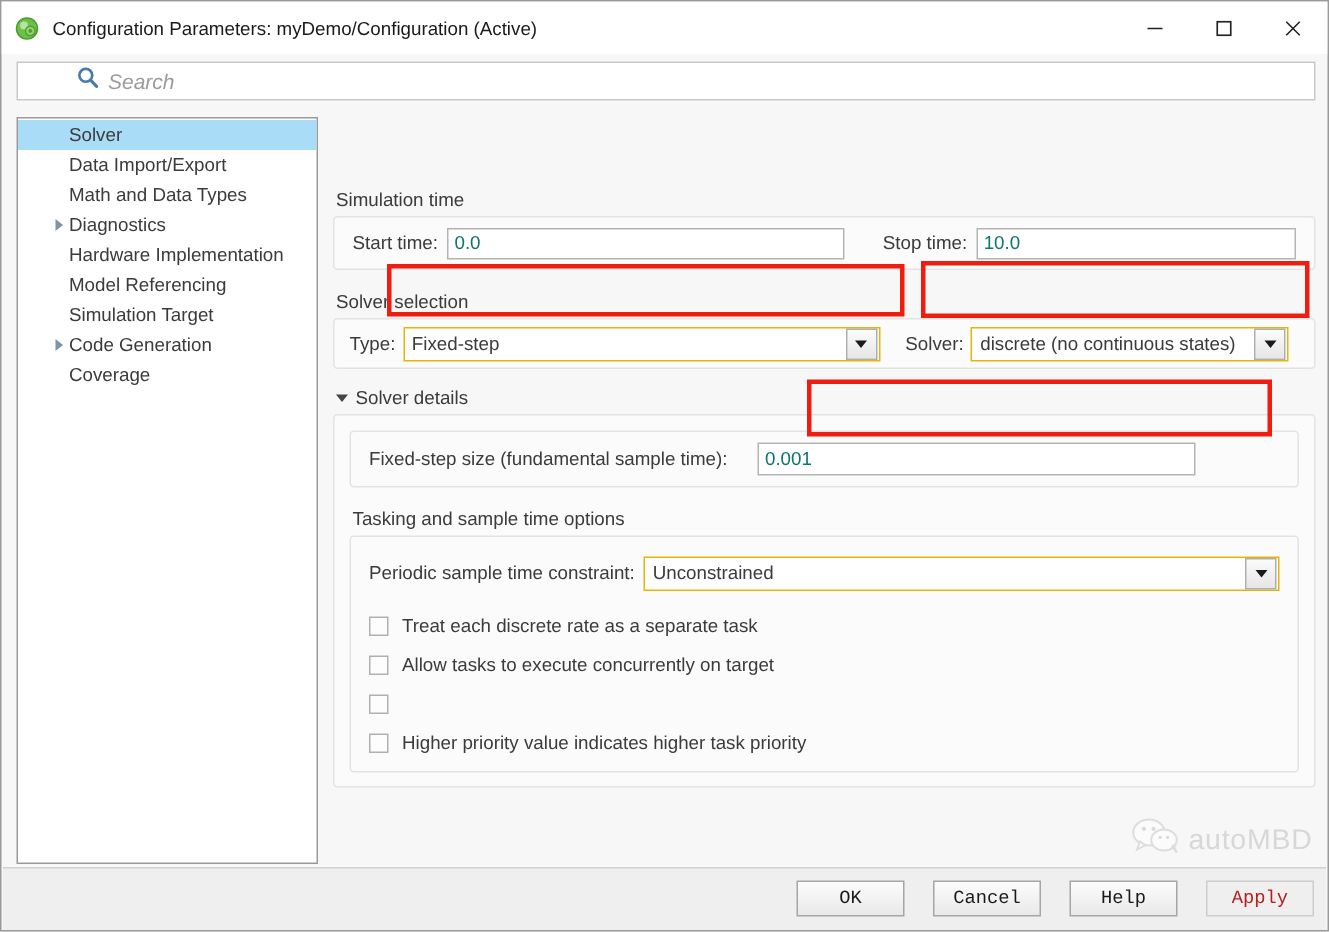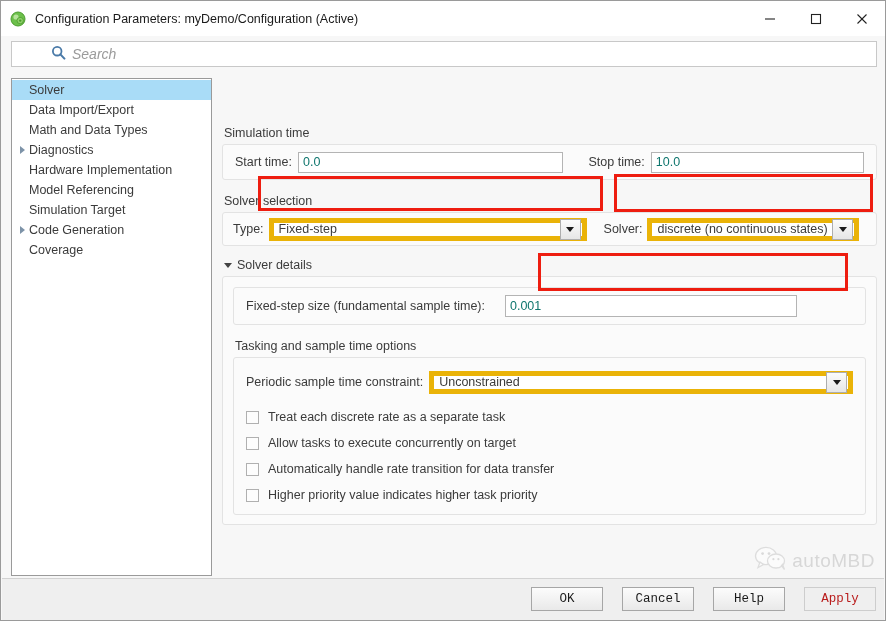--- a/index.html
+++ b/index.html
@@ -80,21 +80,21 @@
     border: 1px solid #9a9a9a;
     overflow: hidden;
     padding-top: 1px;
   }
   .tree-item {
     height: 20px;
     display: flex;
     align-items: center;
     font-size: 12.5px;
     color: #3b3b3b;
-    padding-left: 3px;
+    padding-left: 20px;
     white-space: nowrap;
   }
   .tree-item.selected { background: #a9dcf7; }
   .tw {
     width: 14px; flex: none;
     display: flex; align-items: center; justify-content: center;
   }
   .tw-arrow {
     width: 0; height: 0;
     border-left: 5px solid #7d93a8;
@@ -139,21 +139,21 @@
     font-size: 12.5px;
     color: #0f766e;
     display: flex;
     align-items: center;
     padding-left: 4px;
     font-family: "Liberation Sans", sans-serif;
   }
 
   
   .combo {
-    border: 5px solid #eab308;
+    border: 1px solid #eab308;
     background: #fff;
     height: 23px;
     display: flex;
     align-items: center;
     position: relative;
   }
   .combo-text {
     font-size: 12.5px;
     color: #3b3b3b;
     padding-left: 5px;
@@ -429,21 +429,20 @@
       <div class="chk-row" style="margin-top:8px;">
         <span class="chk"></span>
         <span class="chk-label">Treat each discrete rate as a separate task</span>
       </div>
       <div class="chk-row">
         <span class="chk"></span>
         <span class="chk-label">Allow tasks to execute concurrently on target</span>
       </div>
       <div class="chk-row">
         <span class="chk"></span>
-        <span class="chk-label">Automatically handle rate transition for data transfer</span>
       </div>
       <div class="chk-row">
         <span class="chk"></span>
         <span class="chk-label">Higher priority value indicates higher task priority</span>
       </div>
     </div>
   </div>
 </div>
 
 <div class="redbox" style="left:257px; top:175px; width:345px; height:35px;"></div>

